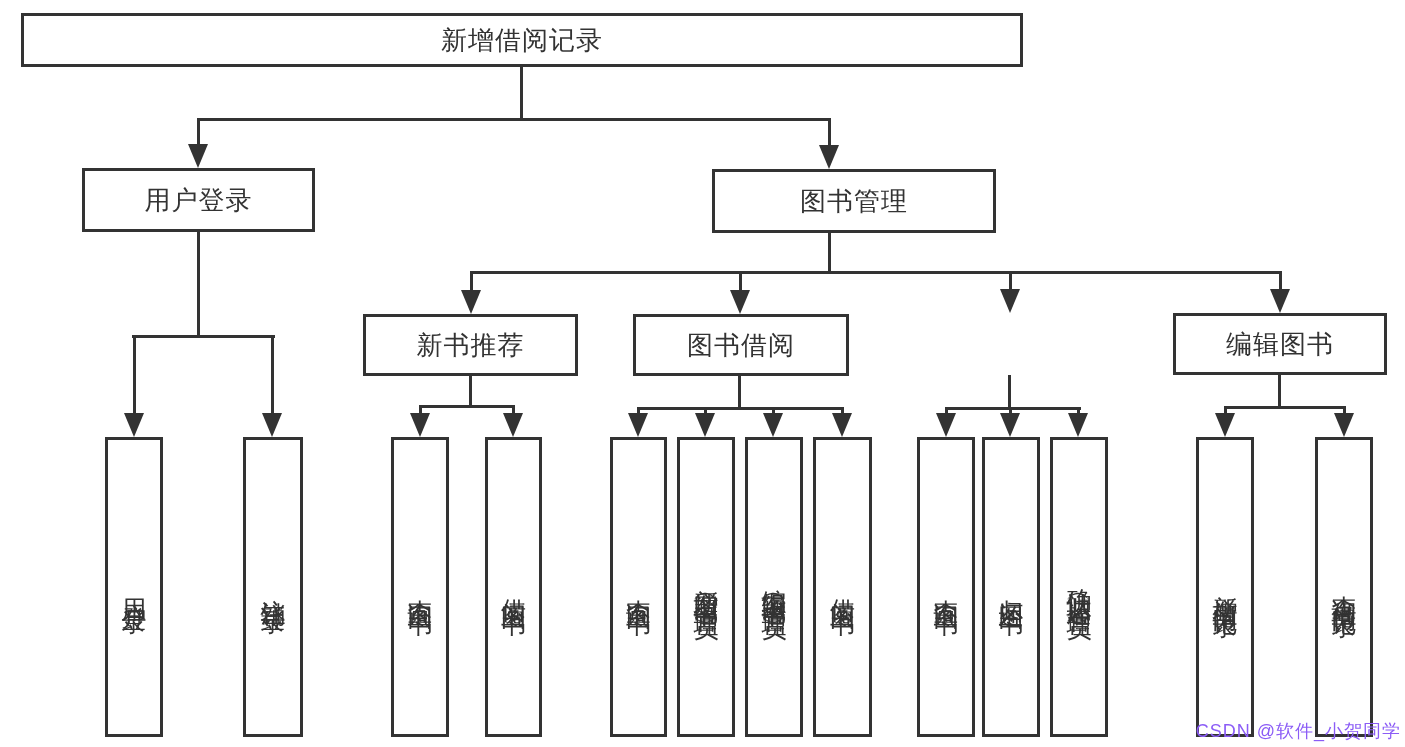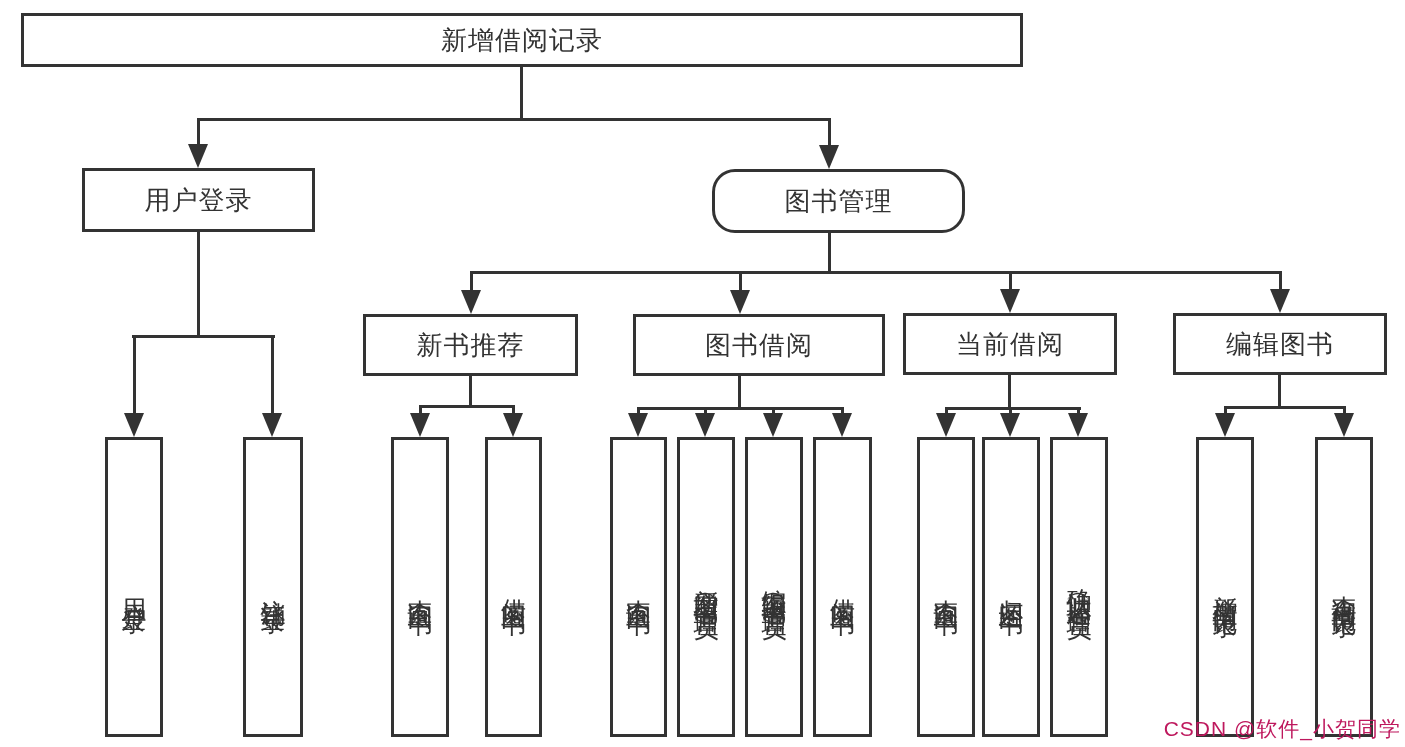--- a/index.html
+++ b/index.html
@@ -18,21 +18,21 @@
   .vbox .vtext{
     writing-mode:vertical-rl;letter-spacing:4px;line-height:1;
   }
   .line{position:absolute;background:#333333;}
   .arrow{
     position:absolute;width:0;height:0;
     border-left:10px solid transparent;border-right:10px solid transparent;
     border-top:24px solid #333333;
   }
   .watermark{
-    position:absolute;right:4px;bottom:4px;color:#be185d;font-size:21px;letter-spacing:1px;
+    position:absolute;right:4px;bottom:4px;color:#8b5cf6;font-size:18px;letter-spacing:1px;
   }
 </style>
 </head>
 <body>
 
 <div class="canvas">
 
   <div class="hbox" style="left:21px;top:13px;width:1002px;height:54px;">
     <span>新增借阅记录</span>
   </div>
@@ -40,21 +40,21 @@
   <div class="line" style="left:520px;top:66px;width:3px;height:54px;"></div>
   <div class="line" style="left:197px;top:118px;width:634px;height:3px;"></div>
   <div class="line" style="left:197px;top:118px;width:3px;height:30px;"></div>
   <div class="arrow" style="left:188px;top:144px;"></div>
   <div class="line" style="left:828px;top:118px;width:3px;height:30px;"></div>
   <div class="arrow" style="left:819px;top:145px;"></div>
 
   <div class="hbox" style="left:82px;top:168px;width:233px;height:64px;">
     <span>用户登录</span>
   </div>
-  <div class="hbox" style="left:712px;top:169px;width:253px;height:64px;border-radius:23px;">
+  <div class="hbox" style="left:712px;top:169px;width:284px;height:64px;">
     <span>图书管理</span>
   </div>
 
   <div class="line" style="left:197px;top:232px;width:3px;height:105px;"></div>
   <div class="line" style="left:132px;top:335px;width:143px;height:3px;"></div>
   <div class="line" style="left:133px;top:335px;width:3px;height:80px;"></div>
   <div class="arrow" style="left:124px;top:413px;"></div>
   <div class="line" style="left:271px;top:335px;width:3px;height:80px;"></div>
   <div class="arrow" style="left:262px;top:413px;"></div>
 
@@ -65,25 +65,22 @@
   <div class="line" style="left:739px;top:271px;width:3px;height:22px;"></div>
   <div class="arrow" style="left:730px;top:290px;"></div>
   <div class="line" style="left:1009px;top:271px;width:3px;height:22px;"></div>
   <div class="arrow" style="left:1000px;top:289px;"></div>
   <div class="line" style="left:1279px;top:271px;width:3px;height:22px;"></div>
   <div class="arrow" style="left:1270px;top:289px;"></div>
 
   <div class="hbox" style="left:363px;top:314px;width:215px;height:62px;">
     <span>新书推荐</span>
   </div>
-  <div class="hbox" style="left:633px;top:314px;width:252px;height:62px;">
+  <div class="hbox" style="left:633px;top:314px;width:216px;height:62px;">
     <span>图书借阅</span>
-  </div>
-  <div class="hbox" style="left:903px;top:313px;width:214px;height:62px;">
-    <span>当前借阅</span>
   </div>
   <div class="hbox" style="left:1173px;top:313px;width:214px;height:62px;">
     <span>编辑图书</span>
   </div>
 
   <div class="line" style="left:469px;top:376px;width:3px;height:32px;"></div>
   <div class="line" style="left:419px;top:405px;width:96px;height:3px;"></div>
   <div class="line" style="left:419px;top:405px;width:3px;height:12px;"></div>
   <div class="arrow" style="left:410px;top:413px;"></div>
   <div class="line" style="left:512px;top:405px;width:3px;height:12px;"></div>

